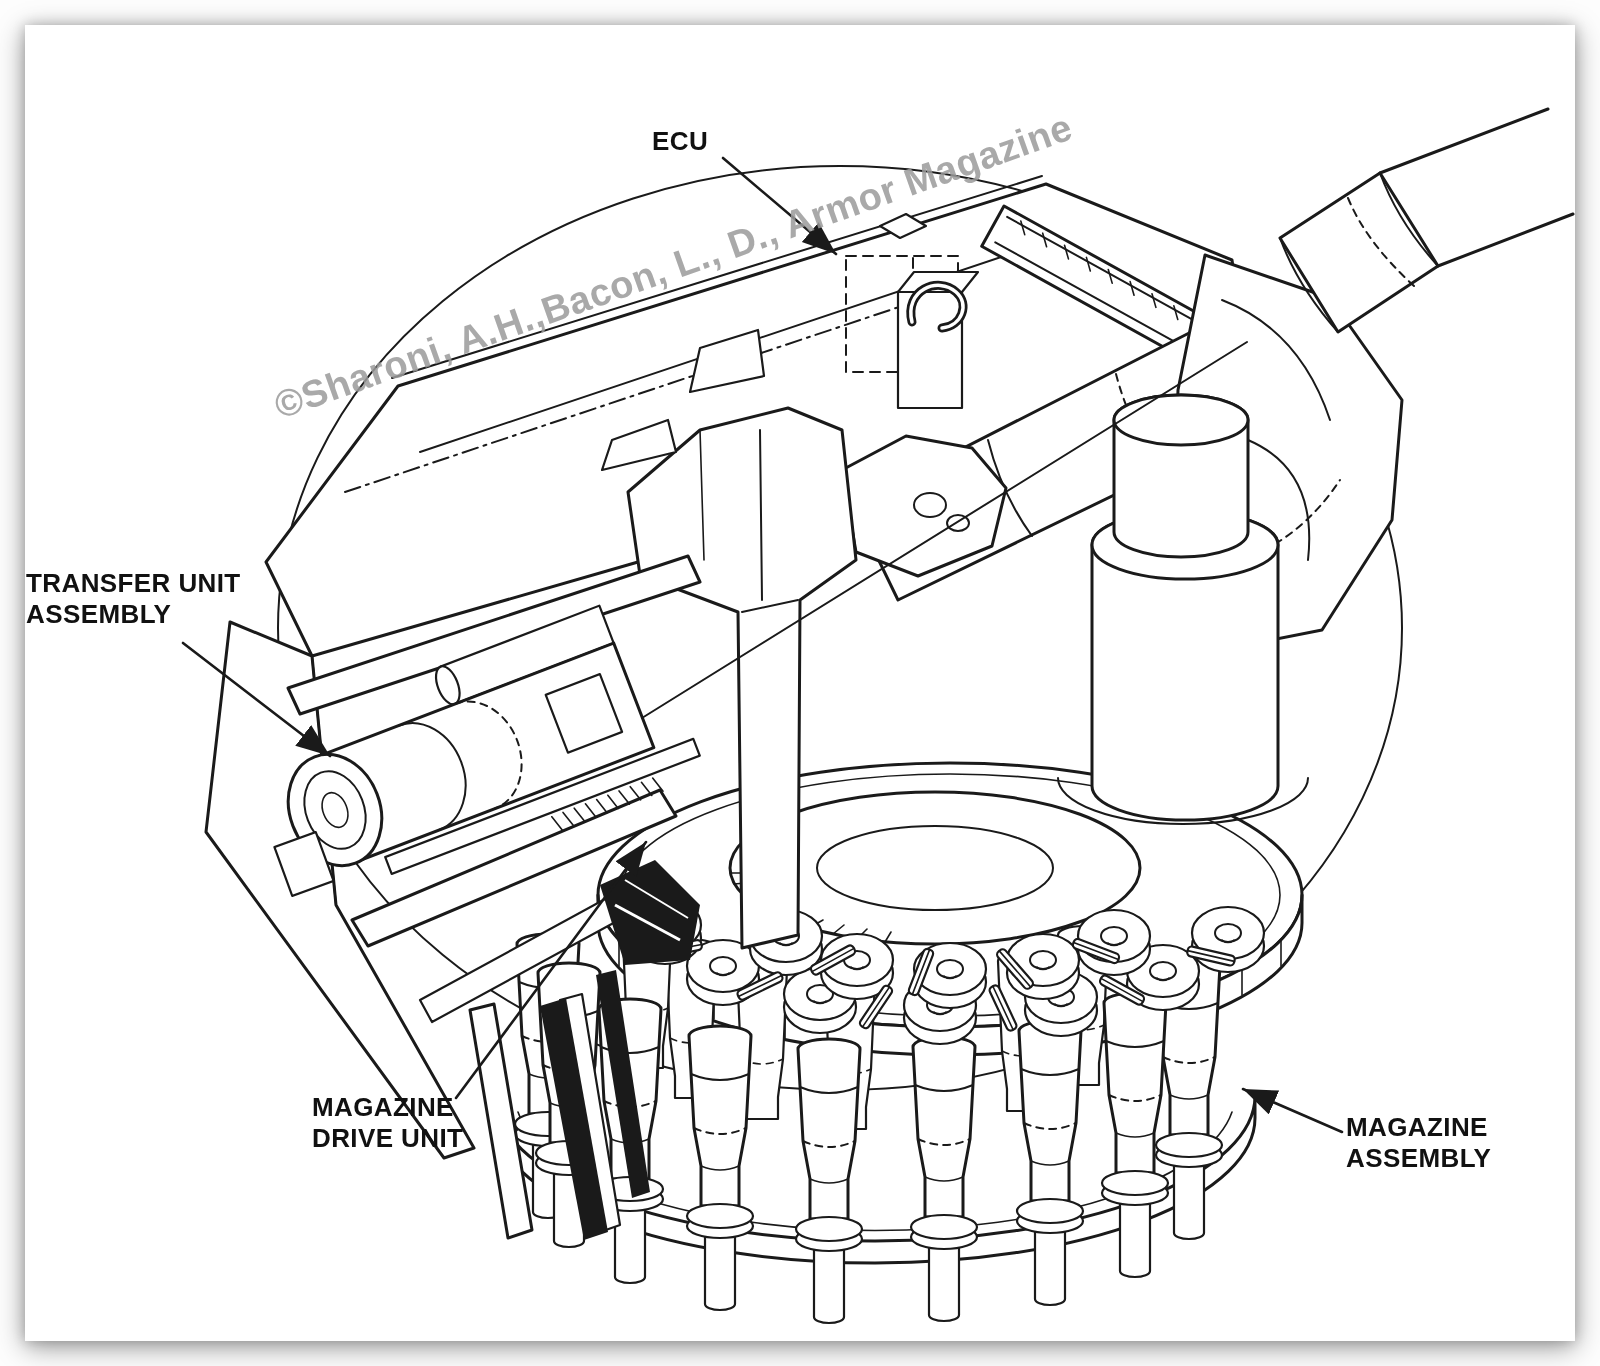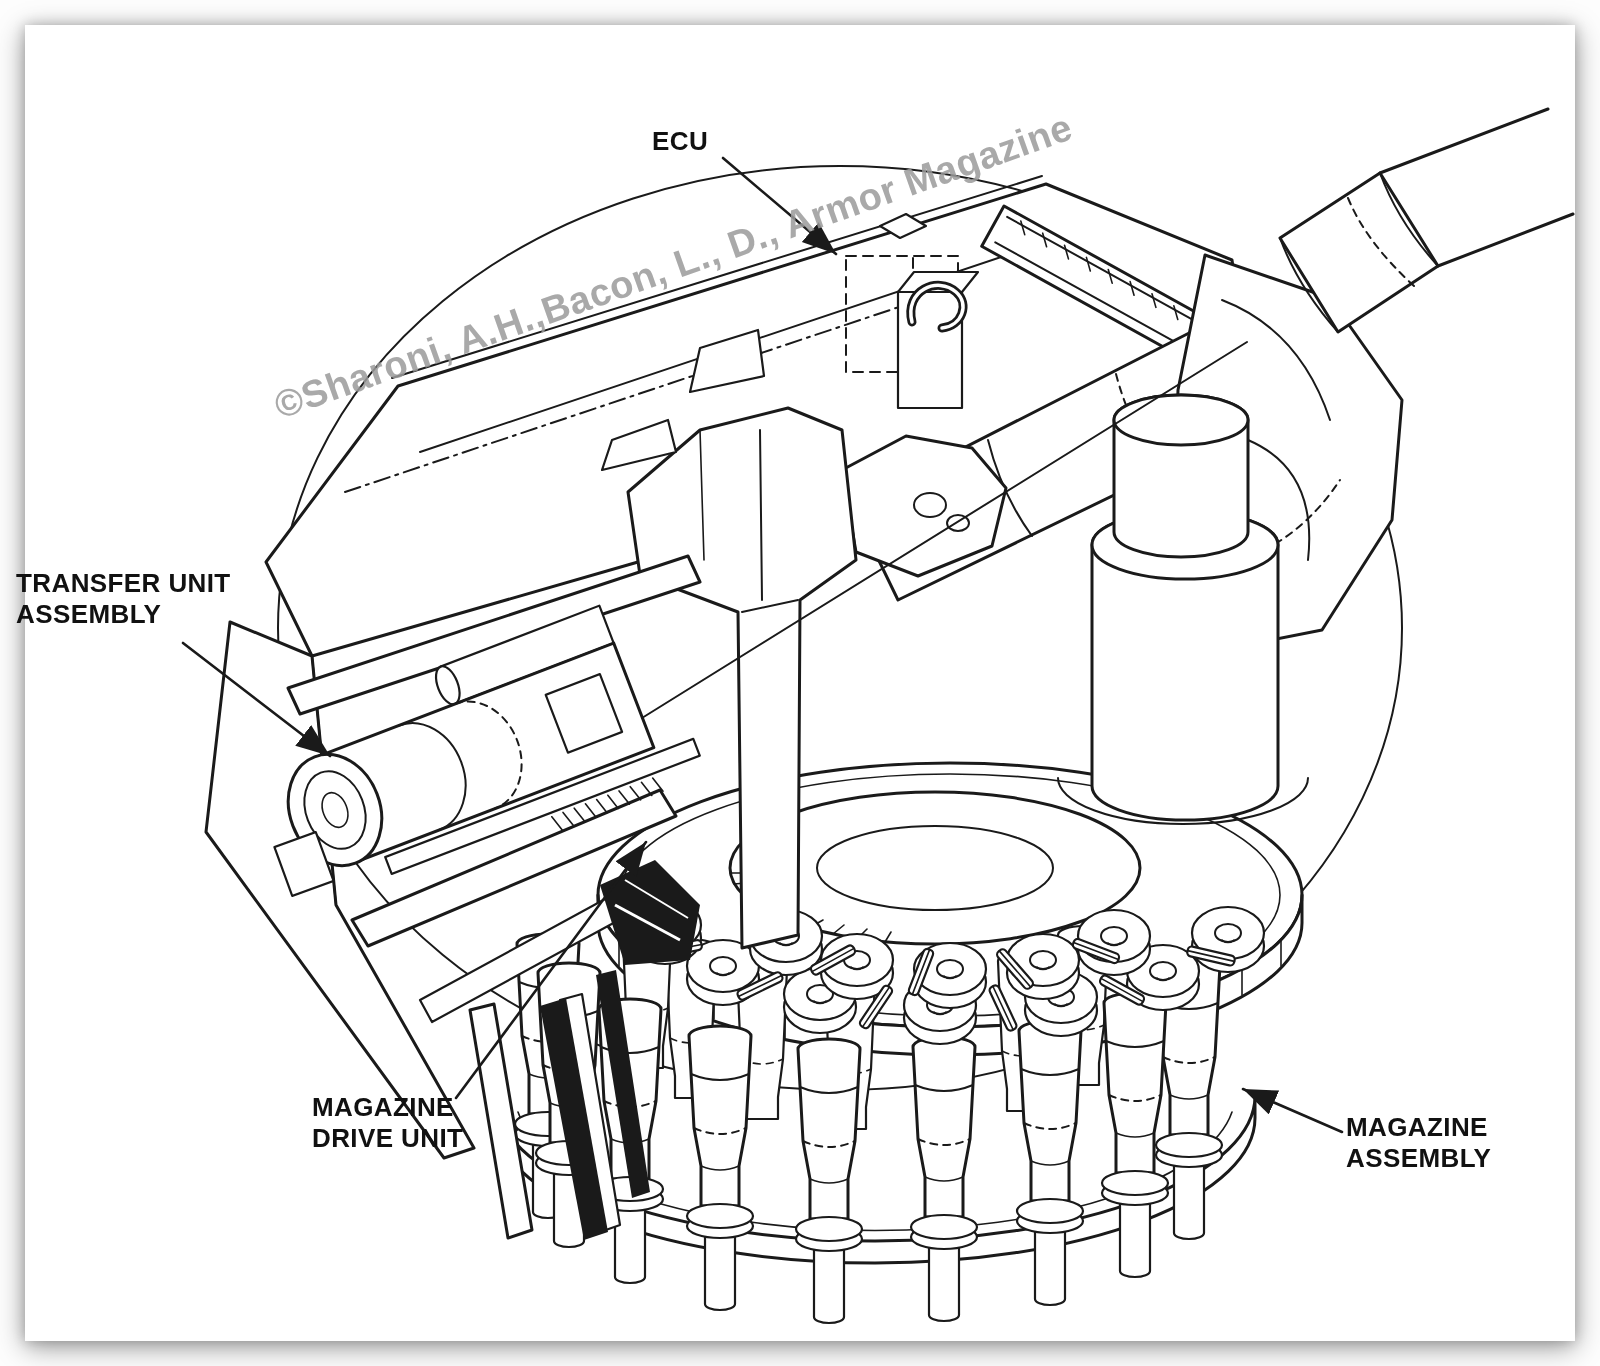--- a/index.html
+++ b/index.html
@@ -279,21 +279,21 @@
     <line x1="723" y1="158" x2="836" y2="254" class="leader" marker-end="url(#arr)"></line>
     <line x1="183" y1="643" x2="330" y2="756" class="leader" marker-end="url(#arr)"></line>
     <line x1="456" y1="1098" x2="646" y2="842" class="leader" marker-end="url(#arr)"></line>
     <line x1="1342" y1="1132" x2="1243" y2="1089" class="leader" marker-end="url(#arr)"></line>
   </svg>
 
   <div class="callout" style="left:652px; top:126px;">
     <span>ECU</span>
   </div>
 
-  <div class="callout" style="left:16px; top:568px;">
+  <div class="callout" style="left:26px; top:568px;">
     <div>TRANSFER UNIT</div>
     <div>ASSEMBLY</div>
   </div>
 
   <div class="callout" style="left:312px; top:1092px;">
     <div>MAGAZINE</div>
     <div>DRIVE UNIT</div>
   </div>
 
   <div class="callout" style="left:1346px; top:1112px;">

